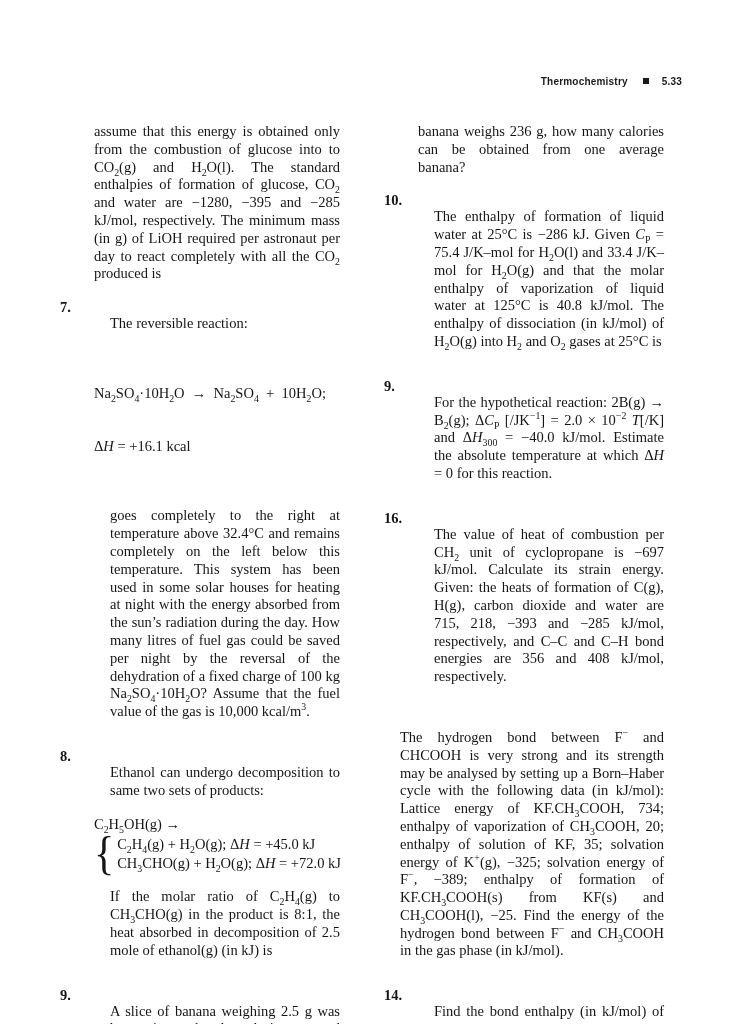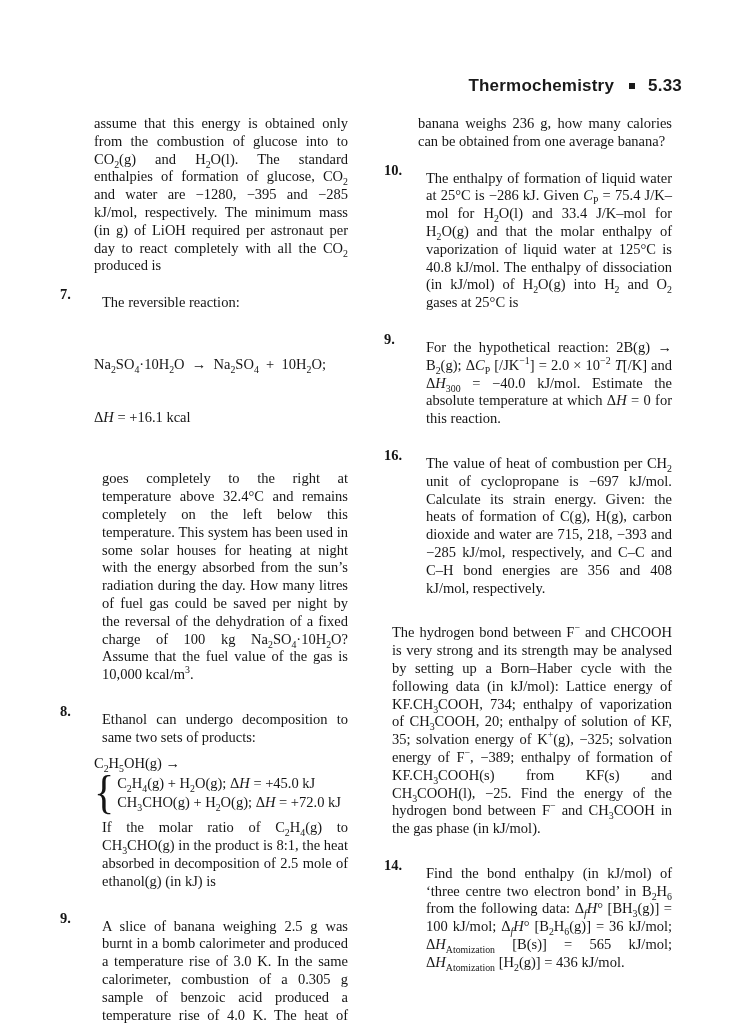--- a/index.html
+++ b/index.html
@@ -7,33 +7,33 @@
     width:739px;height:1024px;
     font-family:"Liberation Serif", serif;
     color:#151515;
     -webkit-font-smoothing:antialiased;
   }
   .page{position:relative;width:739px;height:1024px;background:#ffffff;overflow:hidden;}
   .header{
     position:absolute;top:76px;left:60px;width:622px;
     text-align:right;
     font-family:"Liberation Sans", sans-serif;
-    font-weight:700;font-size:17px;color:#1a1a1a;
+    font-weight:700;font-size:10px;color:#1a1a1a;
     letter-spacing:.2px;
   }
   .header .sq{
     display:inline-block;width:6px;height:6px;background:#1a1a1a;
     margin:0 13px 2px 15px;vertical-align:middle;
   }
   .columns{
     position:absolute;top:107px;left:60px;width:620px;
     display:flex;gap:28px;
   }
   .col{width:296px;font-size:14.5px;line-height:17.8px;text-align:justify;}
-  .para{margin:8px;}
+  .para{margin:16px;}
   .cont{margin-left:34px;}
   .item{display:flex;margin-top:11px;}
   .num{flex:0 0 34px;font-weight:700;text-align:left;}
   .itembody{flex:1;min-width:0;}
   .formula{margin:6px 0 7px 0;text-align:left;white-space:pre-wrap;}
   .formula-head{margin:6px 0 2px 0;text-align:left;}
   .brace-row{display:flex;align-items:center;margin:2px 0 6px 0;text-align:left;}
   .brace{
     flex:0 0 auto;
     font-size:42px;line-height:36px;font-weight:400;

